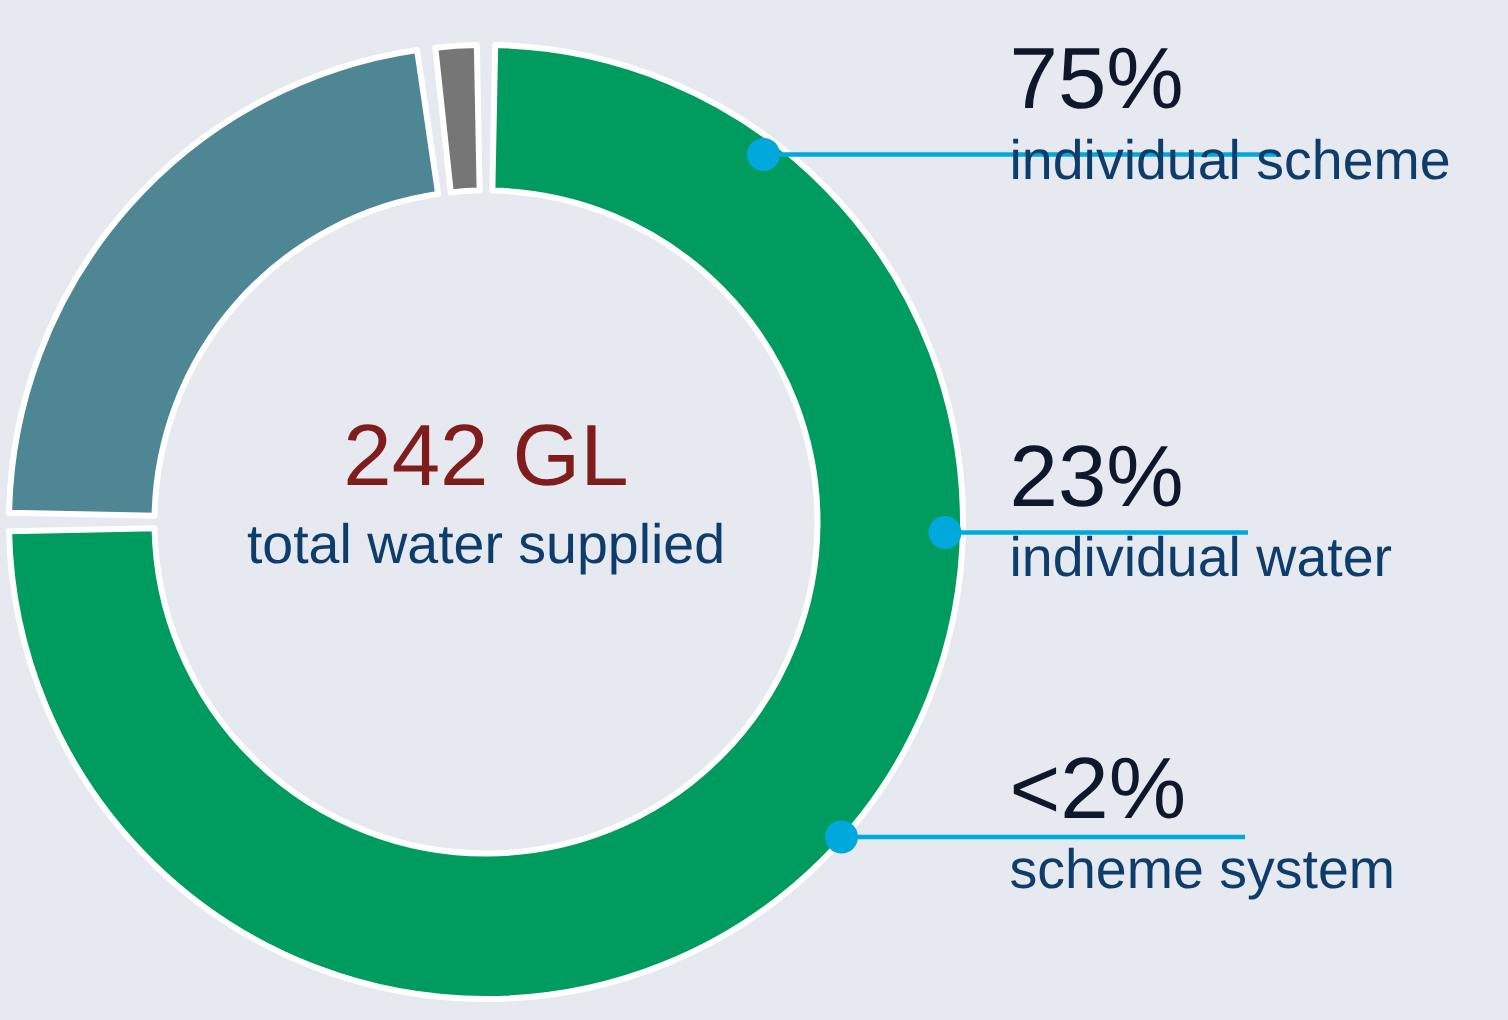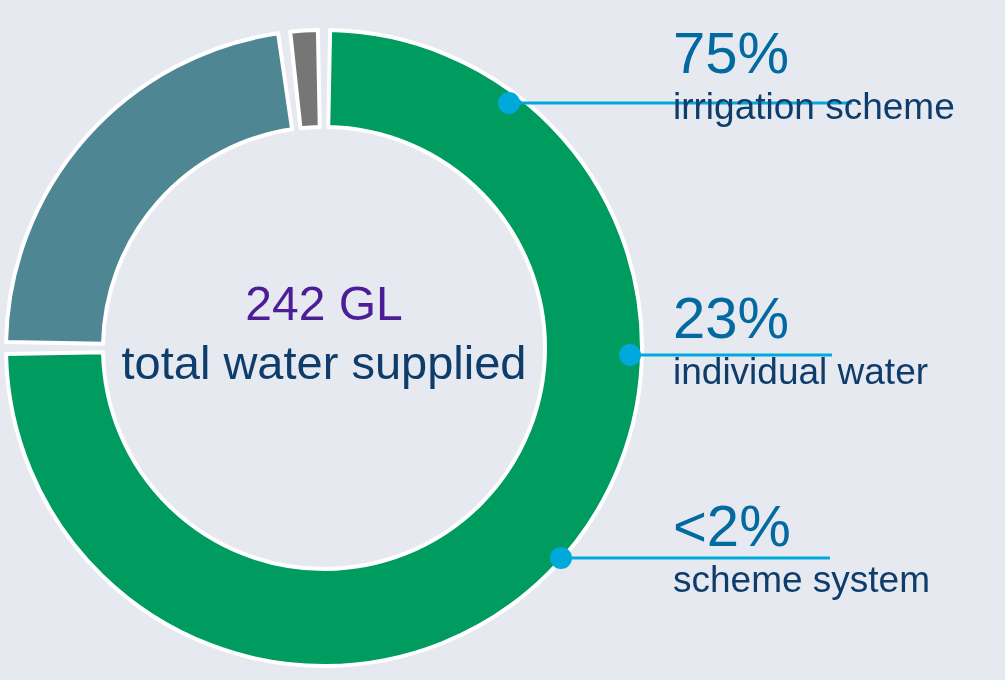--- a/index.html
+++ b/index.html
@@ -35,48 +35,48 @@
   .center-block {
     position: absolute;
     left: 104px;
     top: 270px;
     width: 440px;
     text-align: center;
     pointer-events: none;
   }
   .center-value {
     font-family: "Liberation Sans", sans-serif;
-    font-size: 48px;
+    font-size: 58px;
     line-height: 68px;
-    color: #4c1d95;
+    color: #7f1d1d;
     font-weight: 400;
     letter-spacing: 0px;
     white-space: nowrap;
   }
   .center-caption {
     font-family: "Liberation Sans", sans-serif;
-    font-size: 47px;
+    font-size: 37px;
     line-height: 42px;
     color: #0e3d6b;
     font-weight: 400;
     margin-top: 4px;
     white-space: nowrap;
   }
 
   
   .callout {
     position: absolute;
     text-align: left;
     white-space: nowrap;
   }
   .callout-pct {
     font-family: "Liberation Sans", sans-serif;
     font-size: 58px;
     line-height: 62px;
-    color: #0369a1;
+    color: #0f172a;
     font-weight: 400;
   }
   .callout-name {
     font-family: "Liberation Sans", sans-serif;
     font-size: 37px;
     line-height: 44px;
     color: #0e3d6b;
     font-weight: 400;
     margin-top: 1px;
   }
@@ -106,21 +106,21 @@
       </g>
   </svg>
 
   <div class="center-block">
     <div class="center-value">242 GL</div>
     <div class="center-caption">total water supplied</div>
   </div>
 
   <div class="callout" id="callout-irrigation">
     <div class="callout-pct">75%</div>
-    <div class="callout-name">irrigation scheme</div>
+    <div class="callout-name">individual scheme</div>
   </div>
 
   <div class="callout" id="callout-individual">
     <div class="callout-pct">23%</div>
     <div class="callout-name">individual water</div>
   </div>
 
   <div class="callout" id="callout-urban">
     <div class="callout-pct">&lt;2%</div>
     <div class="callout-name">scheme system</div>

